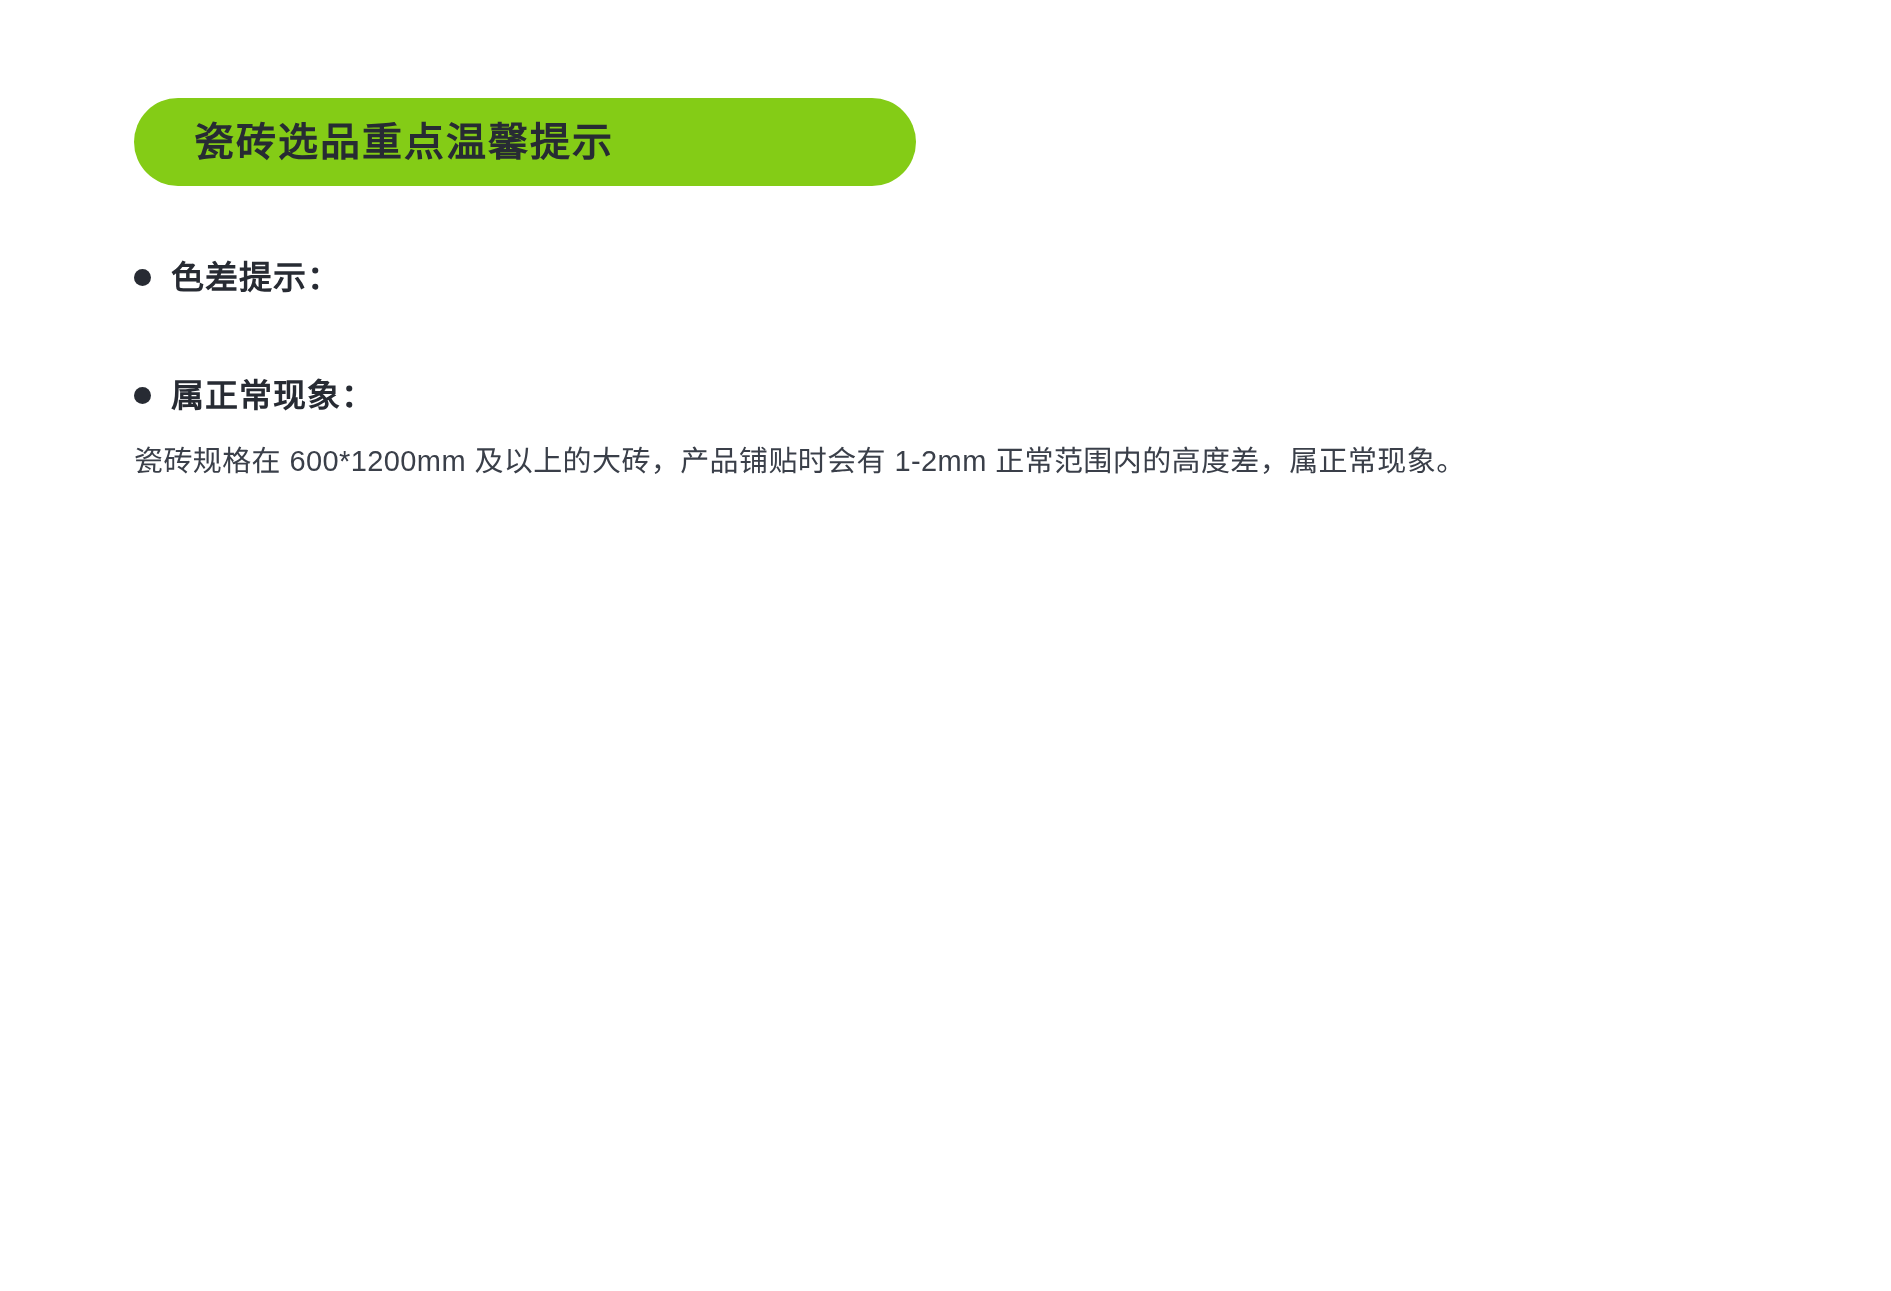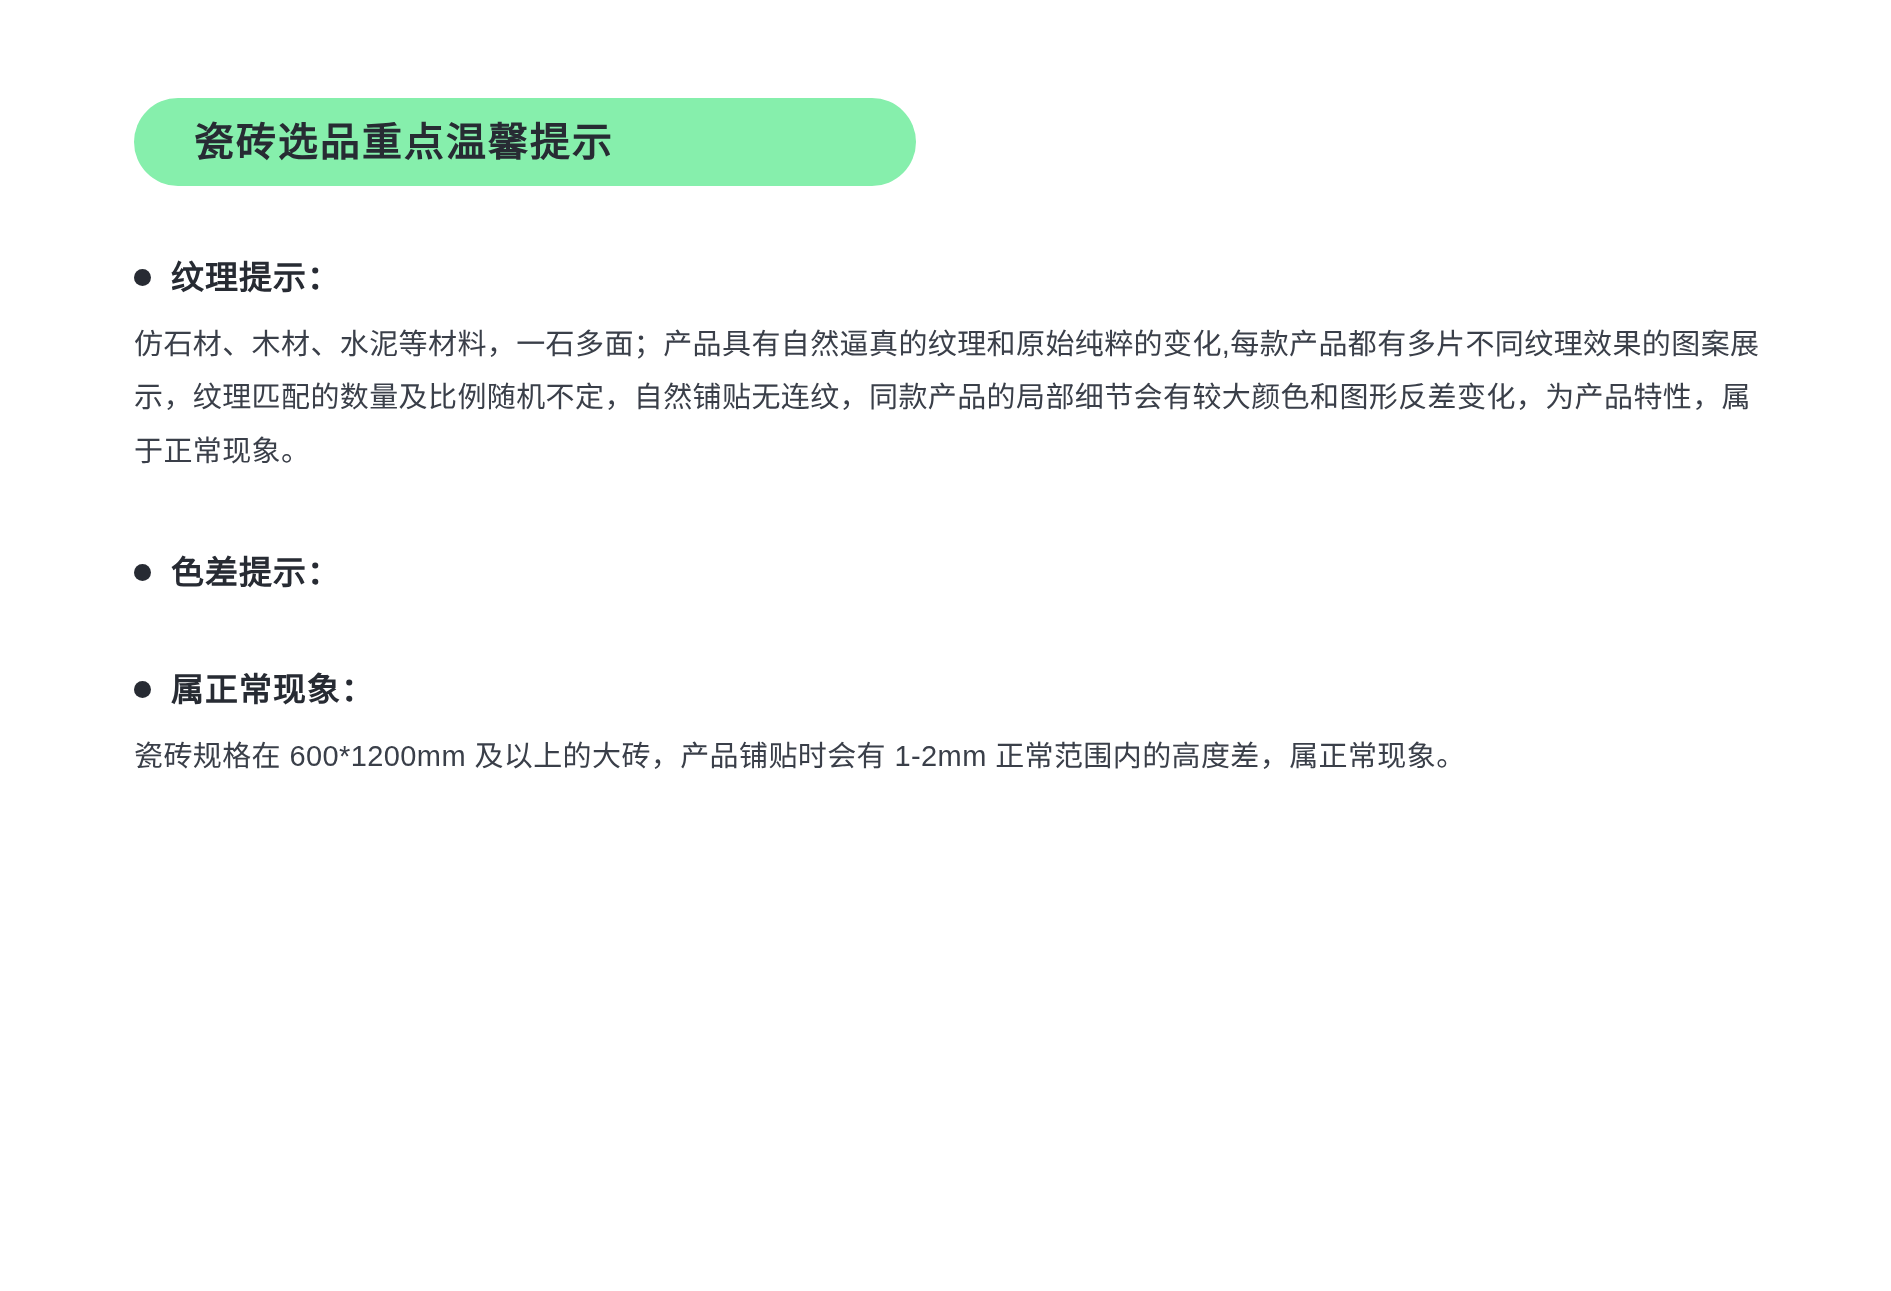--- a/index.html
+++ b/index.html
@@ -23,21 +23,21 @@
     overflow: hidden;
   }
 
   
   .title-pill {
     position: absolute;
     left: 134px;
     top: 98px;
     width: 782px;
     height: 88px;
-    background: #86efac;
+    background: #84cc16;
     border-radius: 44px;
     display: flex;
     align-items: center;
   }
   .title-text {
     margin-left: 60px;
     font-size: 40px;
     font-weight: bold;
     letter-spacing: 2px;
     color: #272b33;
@@ -100,29 +100,20 @@
 <body>
 
 <div class="page">
 
   <div class="title-pill">
     <div class="title-text">瓷砖选品重点温馨提示</div>
   </div>
 
   <div class="content">
 
-    <div class="section sec-texture">
-      <div class="section-head">
-        <span class="bullet-dot"></span>
-        <span class="section-title">纹理提示：</span>
-      </div>
-      <div class="section-body">
-        <p class="para">仿石材、木材、水泥等材料，一石多面；产品具有自然逼真的纹理和原始纯粹的变化,每款产品都有多片不同纹理效果的图案展示，纹理匹配的数量及比例随机不定，自然铺贴无连纹，同款产品的局部细节会有较大颜色和图形反差变化，为产品特性，属于正常现象。</p>
-      </div>
-    </div>
 
     <div class="section sec-color">
       <div class="section-head">
         <span class="bullet-dot"></span>
         <span class="section-title">色差提示：</span>
       </div>
     </div>
 
     <div class="section sec-paving">
       <div class="section-head">

